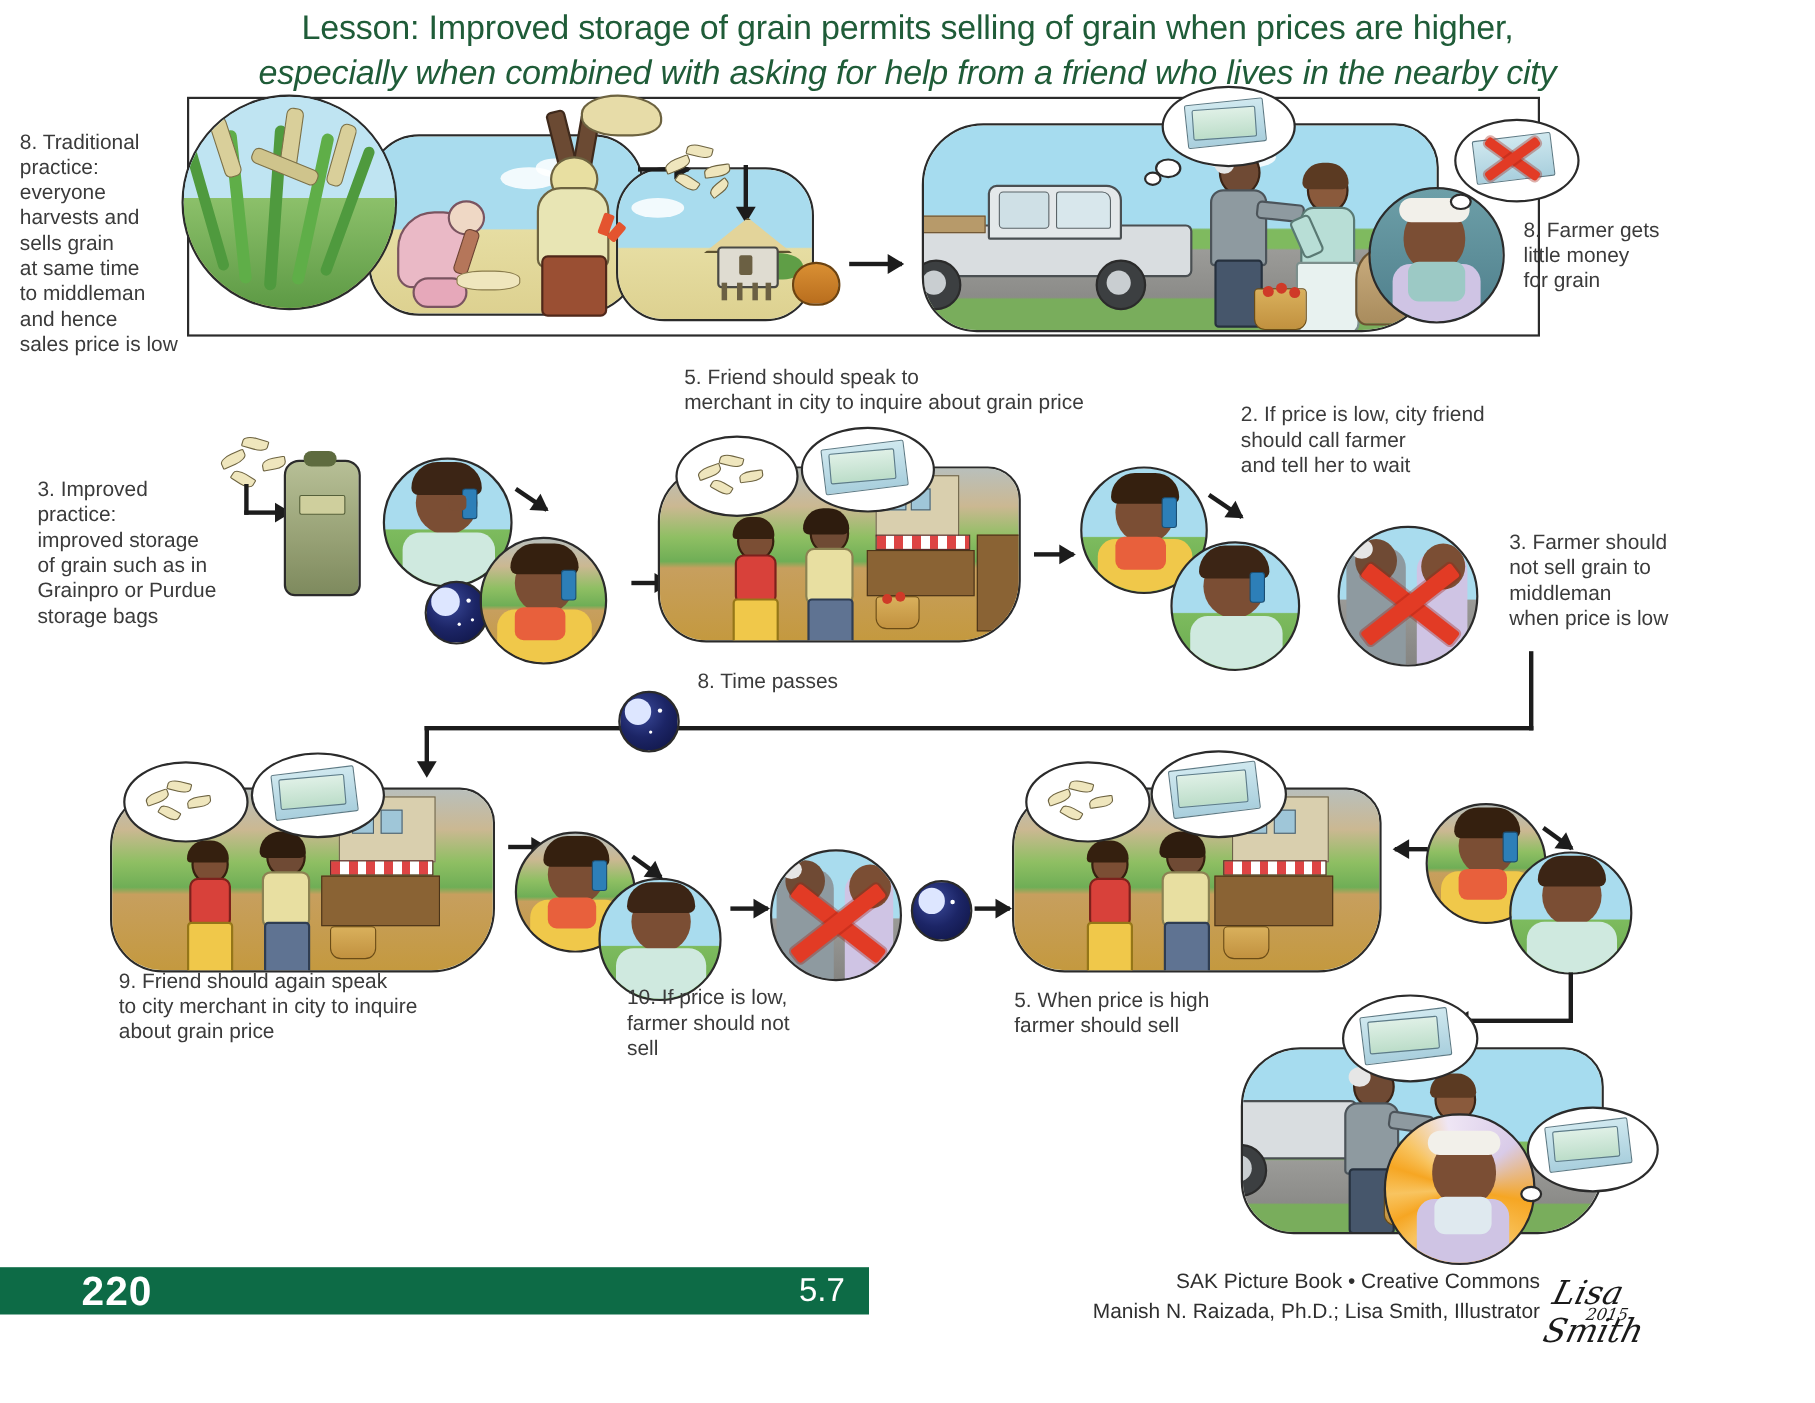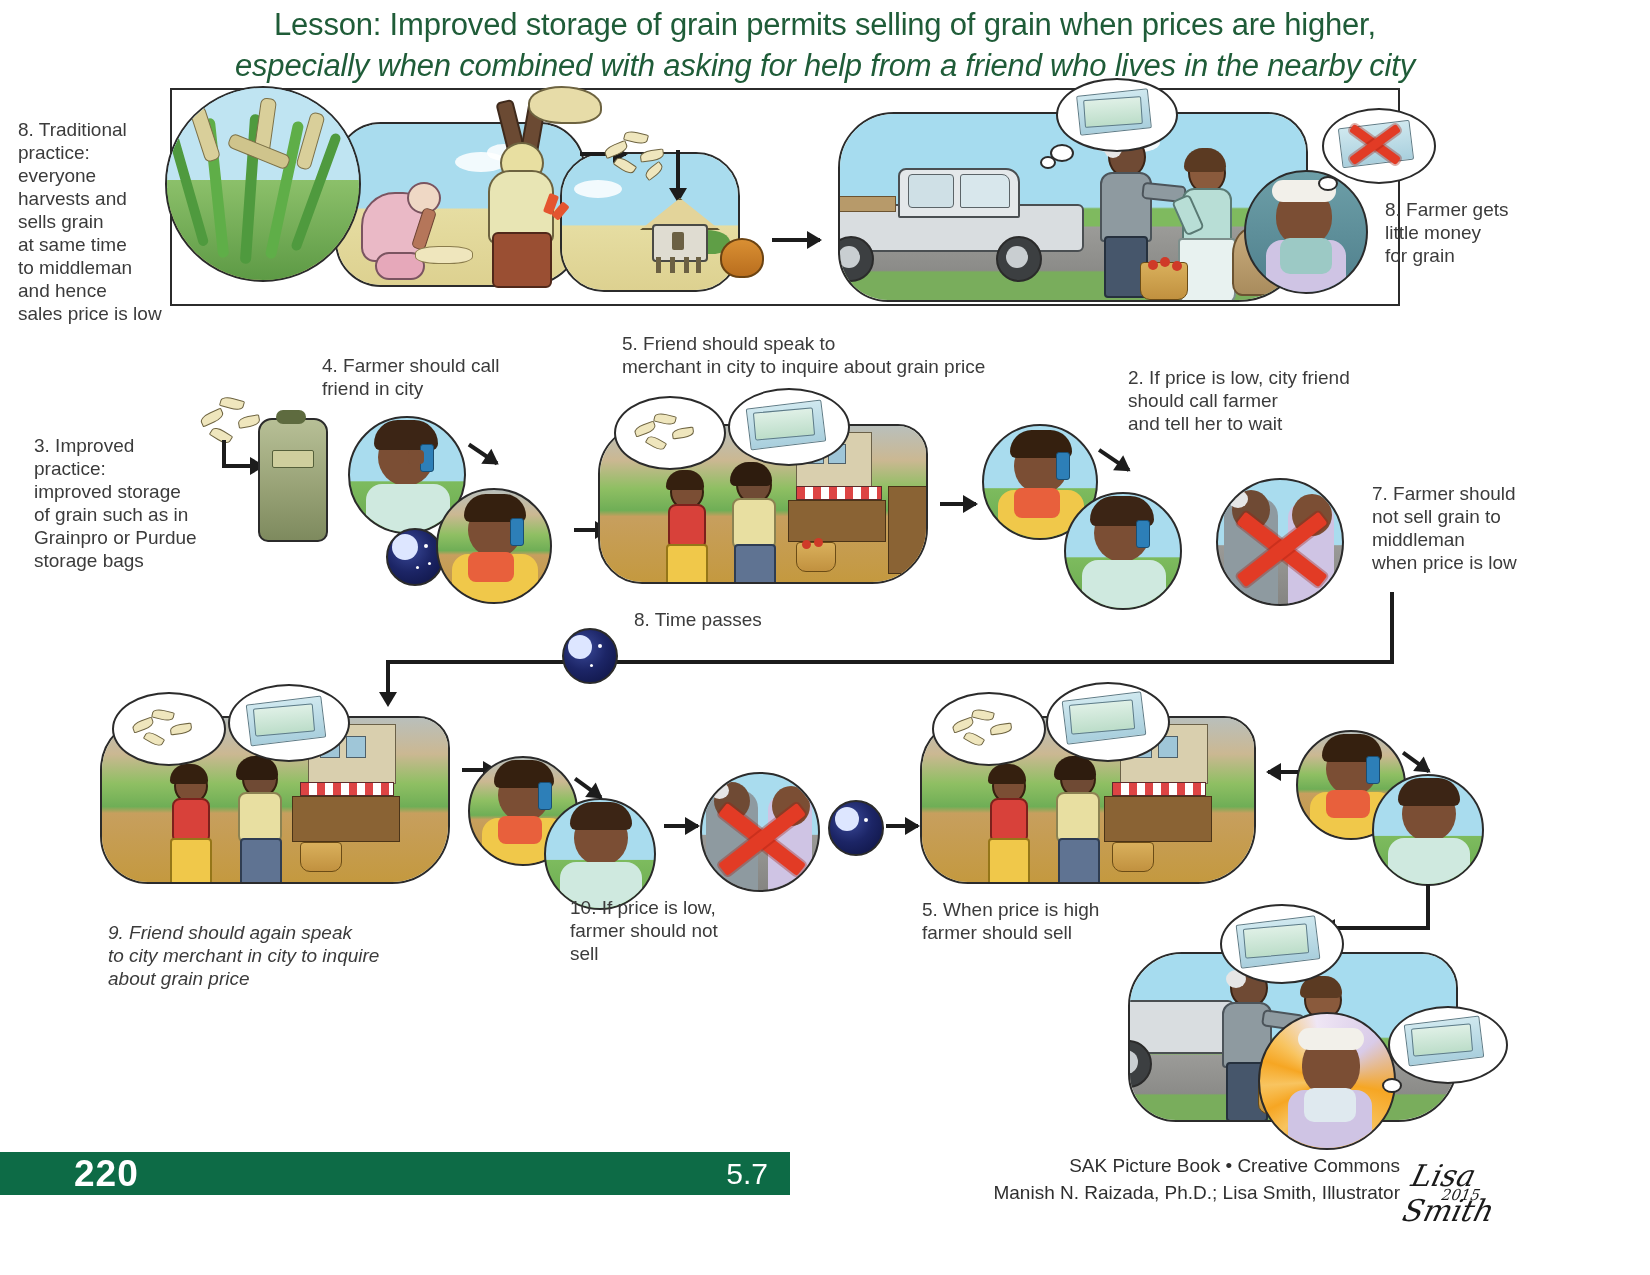--- a/index.html
+++ b/index.html
@@ -341,22 +341,20 @@
     <div class="grain" style="left:12px;top:38px;width:20px;height:9px;transform:rotate(32deg);"></div>
   </div>
   <div class="vline" style="left:222px;top:440px;height:28px;"></div>
   <div class="hline" style="left:222px;top:464px;width:30px;"></div>
   <div class="arrowhead-right" style="left:250px;top:457px;"></div>
 
   <div class="bag" style="left:258px;top:418px;width:66px;height:120px;"></div>
   <div class="bag-tie" style="left:276px;top:410px;width:30px;height:14px;border-radius:8px;"></div>
   <div class="bag-label" style="left:272px;top:450px;width:40px;height:16px;"></div>
 
-  <div class="cap" style="left:322px;top:354px;width:230px;">4. Farmer should call
-friend in city</div>
 
   <div class="circ portrait" style="left:348px;top:416px;width:118px;height:118px;">
     <div style="position:absolute;left:28px;top:10px;width:56px;height:58px;background:#7b4e34;border-radius:50%;"></div>
     <div style="position:absolute;left:24px;top:2px;width:64px;height:30px;background:#3c2515;border-radius:30px 30px 8px 8px;"></div>
     <div style="position:absolute;left:16px;top:66px;width:84px;height:52px;background:#cfe9df;border-radius:16px 16px 0 0;"></div>
     <div style="position:absolute;left:70px;top:26px;width:12px;height:26px;background:#2d7fb8;border:1.5px solid #1b4e72;border-radius:3px;"></div>
     <div style="position:absolute;left:58px;top:32px;width:16px;height:14px;background:#7b4e34;border-radius:4px;"></div>
   </div>
   <div class="moon night" style="left:386px;top:528px;width:54px;height:54px;">
     <div class="crescent" style="left:4px;top:4px;width:26px;height:26px;background:#dde6ff;"></div>
@@ -434,21 +432,21 @@
     <div style="position:absolute;left:72px;top:26px;width:12px;height:26px;background:#2d7fb8;border:1.5px solid #1b4e72;border-radius:3px;"></div>
   </div>
   <div class="circ portrait" style="left:1064px;top:492px;width:118px;height:118px;">
     <div style="position:absolute;left:28px;top:10px;width:56px;height:58px;background:#7b4e34;border-radius:50%;"></div>
     <div style="position:absolute;left:24px;top:2px;width:64px;height:30px;background:#3c2515;border-radius:30px 30px 8px 8px;"></div>
     <div style="position:absolute;left:16px;top:66px;width:84px;height:52px;background:#cfe9df;border-radius:16px 16px 0 0;"></div>
     <div style="position:absolute;left:70px;top:26px;width:12px;height:26px;background:#2d7fb8;border:1.5px solid #1b4e72;border-radius:3px;"></div>
   </div>
   <div class="arrow" style="left:1096px;top:458px;width:36px;transform:rotate(34deg);"></div>
 
-  <div class="cap" style="left:1372px;top:482px;width:250px;">7. Farmer should
+  <div class="cap" style="left:1372px;top:482px;width:250px;">3. Farmer should
 not sell grain to
 middleman
 when price is low</div>
 
   <div class="circ greybg" style="left:1216px;top:478px;width:128px;height:128px;">
     <div style="position:absolute;left:6px;top:18px;width:54px;height:110px;background:#8e9aa0;border-radius:18px 18px 0 0;"></div>
     <div style="position:absolute;left:14px;top:10px;width:38px;height:40px;background:#6f4a34;border-radius:50%;"></div>
     <div style="position:absolute;left:10px;top:10px;width:20px;height:18px;background:#e6e6e6;border-radius:50%;"></div>
     <div style="position:absolute;left:70px;top:22px;width:46px;height:106px;background:#cfc4e4;border-radius:16px 16px 0 0;"></div>
     <div style="position:absolute;left:74px;top:14px;width:40px;height:42px;background:#7b4e34;border-radius:50%;"></div>
@@ -497,21 +495,21 @@
     <div class="grain" style="left:22px;top:2px;width:20px;height:8px;transform:rotate(14deg);"></div>
     <div class="grain" style="left:40px;top:16px;width:20px;height:8px;transform:rotate(-8deg);"></div>
     <div class="grain" style="left:14px;top:26px;width:18px;height:8px;transform:rotate(30deg);"></div>
   </div>
   <div class="bubble" style="left:228px;top:684px;width:118px;height:74px;"></div>
   <div style="position:absolute;left:248px;top:700px;width:80px;height:44px;">
     <div class="money" style="left:0;top:0;width:74px;height:40px;transform:rotate(-7deg);"></div>
     <div class="money2" style="left:6px;top:6px;width:58px;height:26px;transform:rotate(-5deg);"></div>
   </div>
 
-  <div class="cap" style="left:108px;top:921px;width:330px;font-style:italic;">9. Friend should again speak
+  <div class="cap" style="left:108px;top:881px;width:330px;">9. Friend should again speak
 to city merchant in city to inquire
 about grain price</div>
 
   <div class="arrow" style="left:462px;top:768px;width:34px;"></div>
 
   <div class="circ city-mkt" style="left:468px;top:756px;width:110px;height:110px;">
     <div style="position:absolute;left:28px;top:10px;width:52px;height:54px;background:#7b4e34;border-radius:50%;"></div>
     <div style="position:absolute;left:24px;top:2px;width:60px;height:28px;background:#35200f;border-radius:28px 28px 8px 8px;"></div>
     <div style="position:absolute;left:12px;top:60px;width:84px;height:50px;background:#f0c84a;border-radius:16px 16px 0 0;"></div>
     <div style="position:absolute;left:28px;top:58px;width:44px;height:28px;background:#e8603c;border-radius:8px;"></div>

